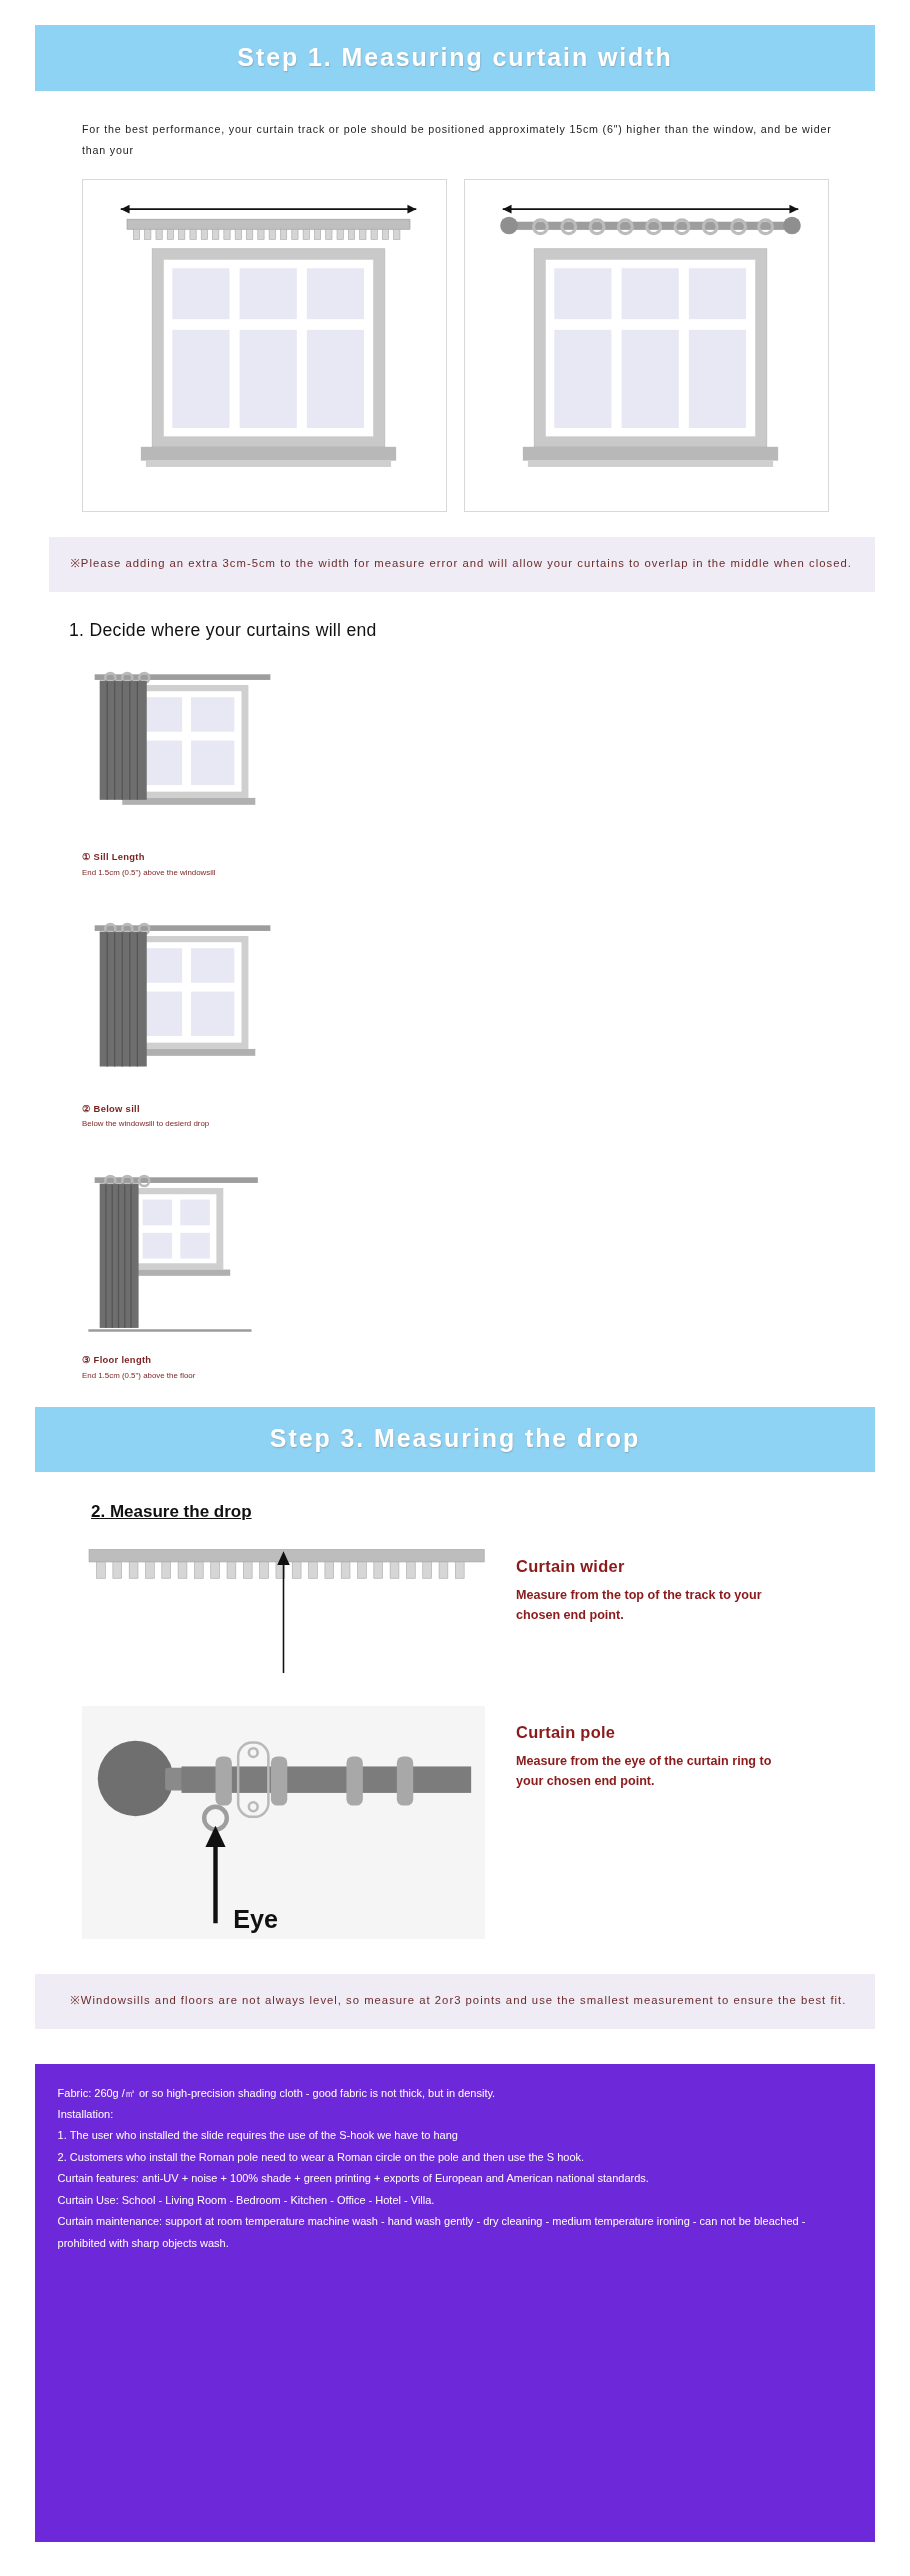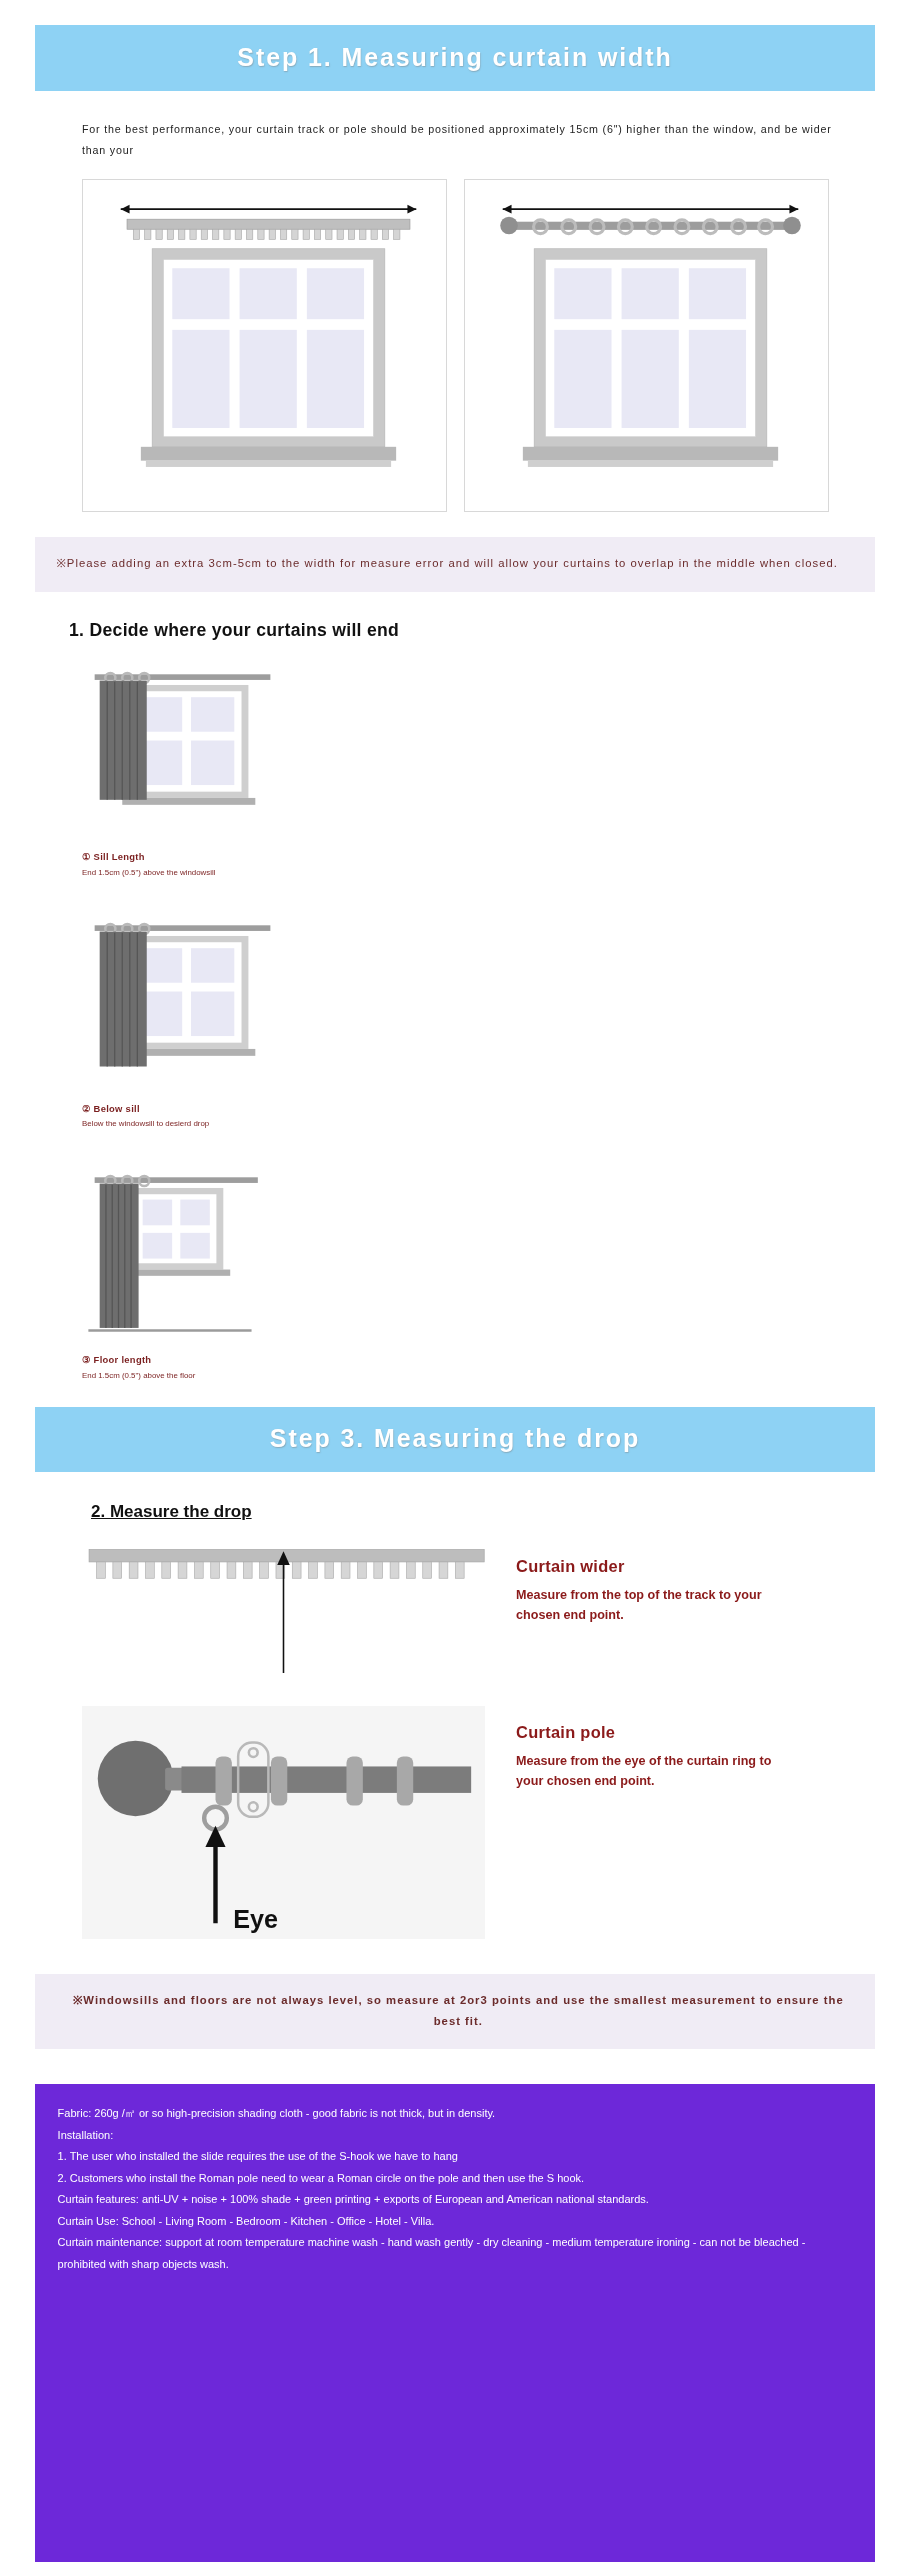--- a/index.html
+++ b/index.html
@@ -47,45 +47,44 @@
     position: relative;
     height: 333px;
     overflow: hidden;
   }
 
   
   svg { display:block; }
 
   
   .note {
-    margin: 25px 35px 0 35px;
+    margin: 25px 35px 0 49px;
     background: #f0ecf5;
     color: #6b2b2b;
     font-size: 11.3px;
     letter-spacing: 1px;
     line-height: 1.85;
     padding: 16.4px 21.4px 17.6px 21.4px;
   }
   .note2 {
     margin: 35px 35px 0 35px;
     background: #f0ecf5;
     color: #6b2b2b;
     font-size: 11.3px;
     letter-spacing: 1px;
     line-height: 1.85;
     padding: 16.4px 21.4px 17.6px 28px;
     text-align: center;
-    font-weight: bold;
   }
 
   
   .sub-heading {
     margin: 28px 0 0 69px;
     font-size: 17.6px;
-    font-weight: bold;
+    font-weight: normal;
     color: #111;
     letter-spacing: 0.3px;
   }
   .three-row {
     display: flex;
     gap: 36px;
     margin: 22px 0 17px 82px;
     flex-direction: column;
   }
   .three-col { width: 223px; }

